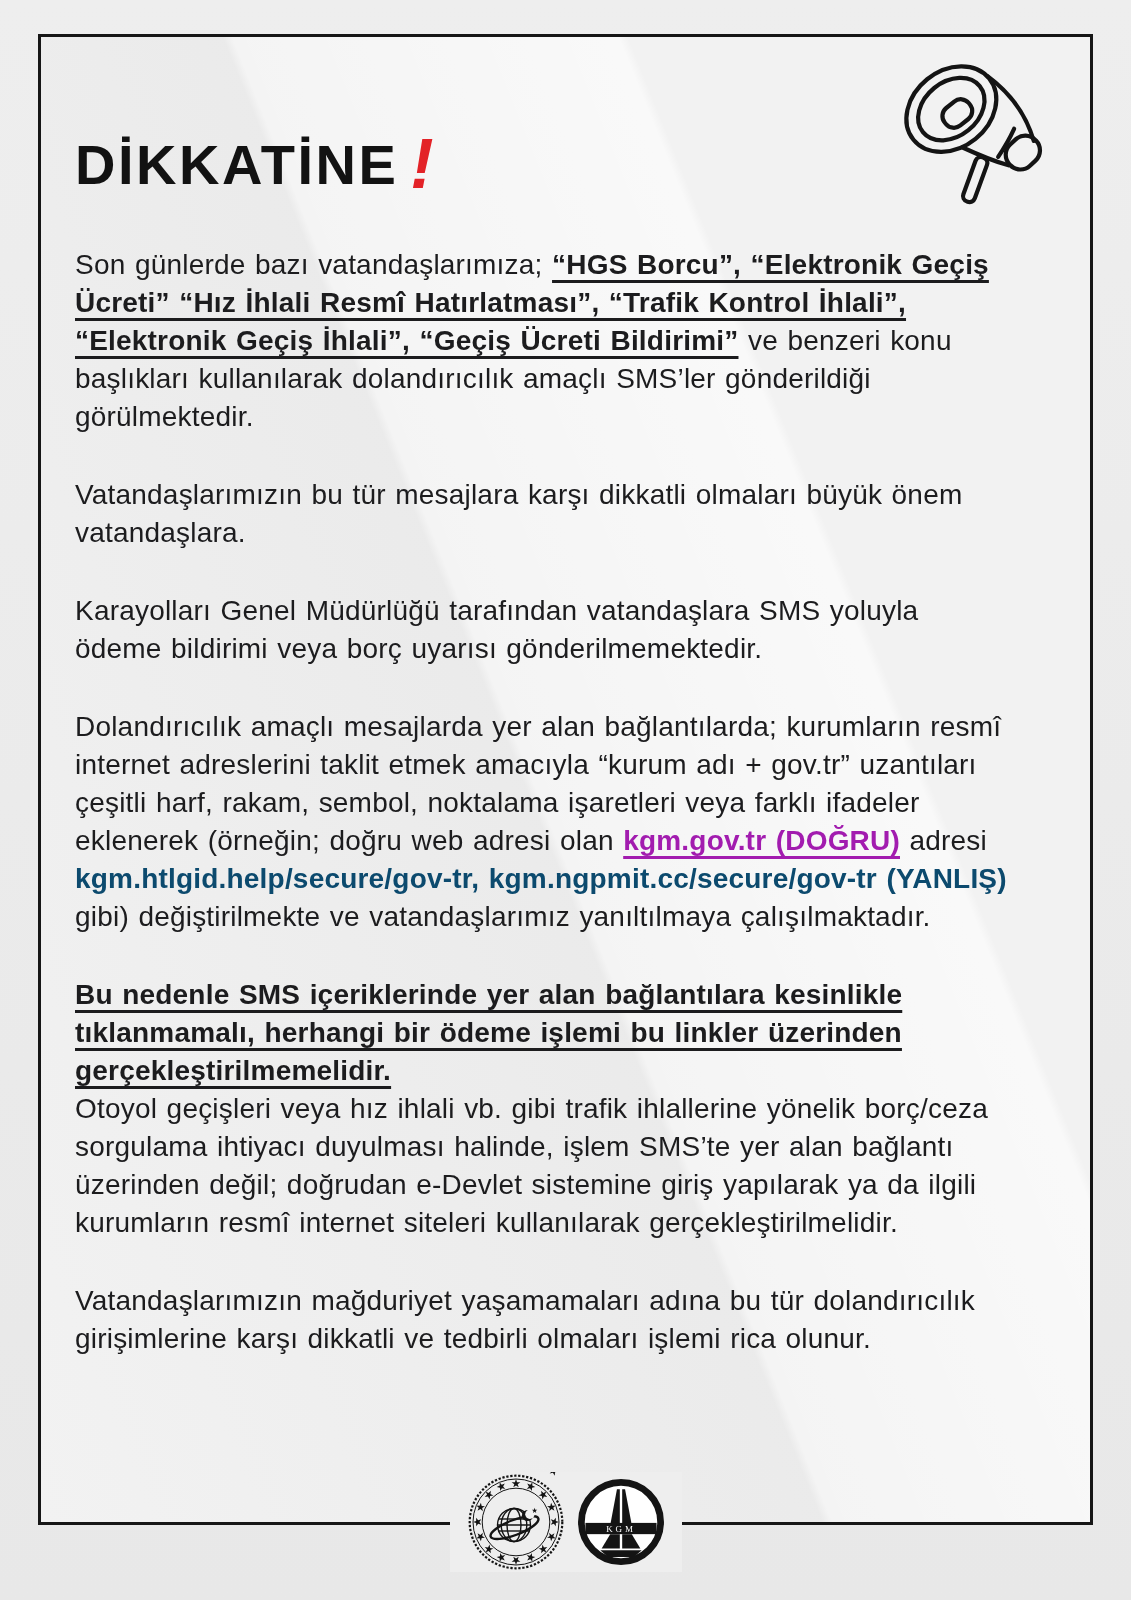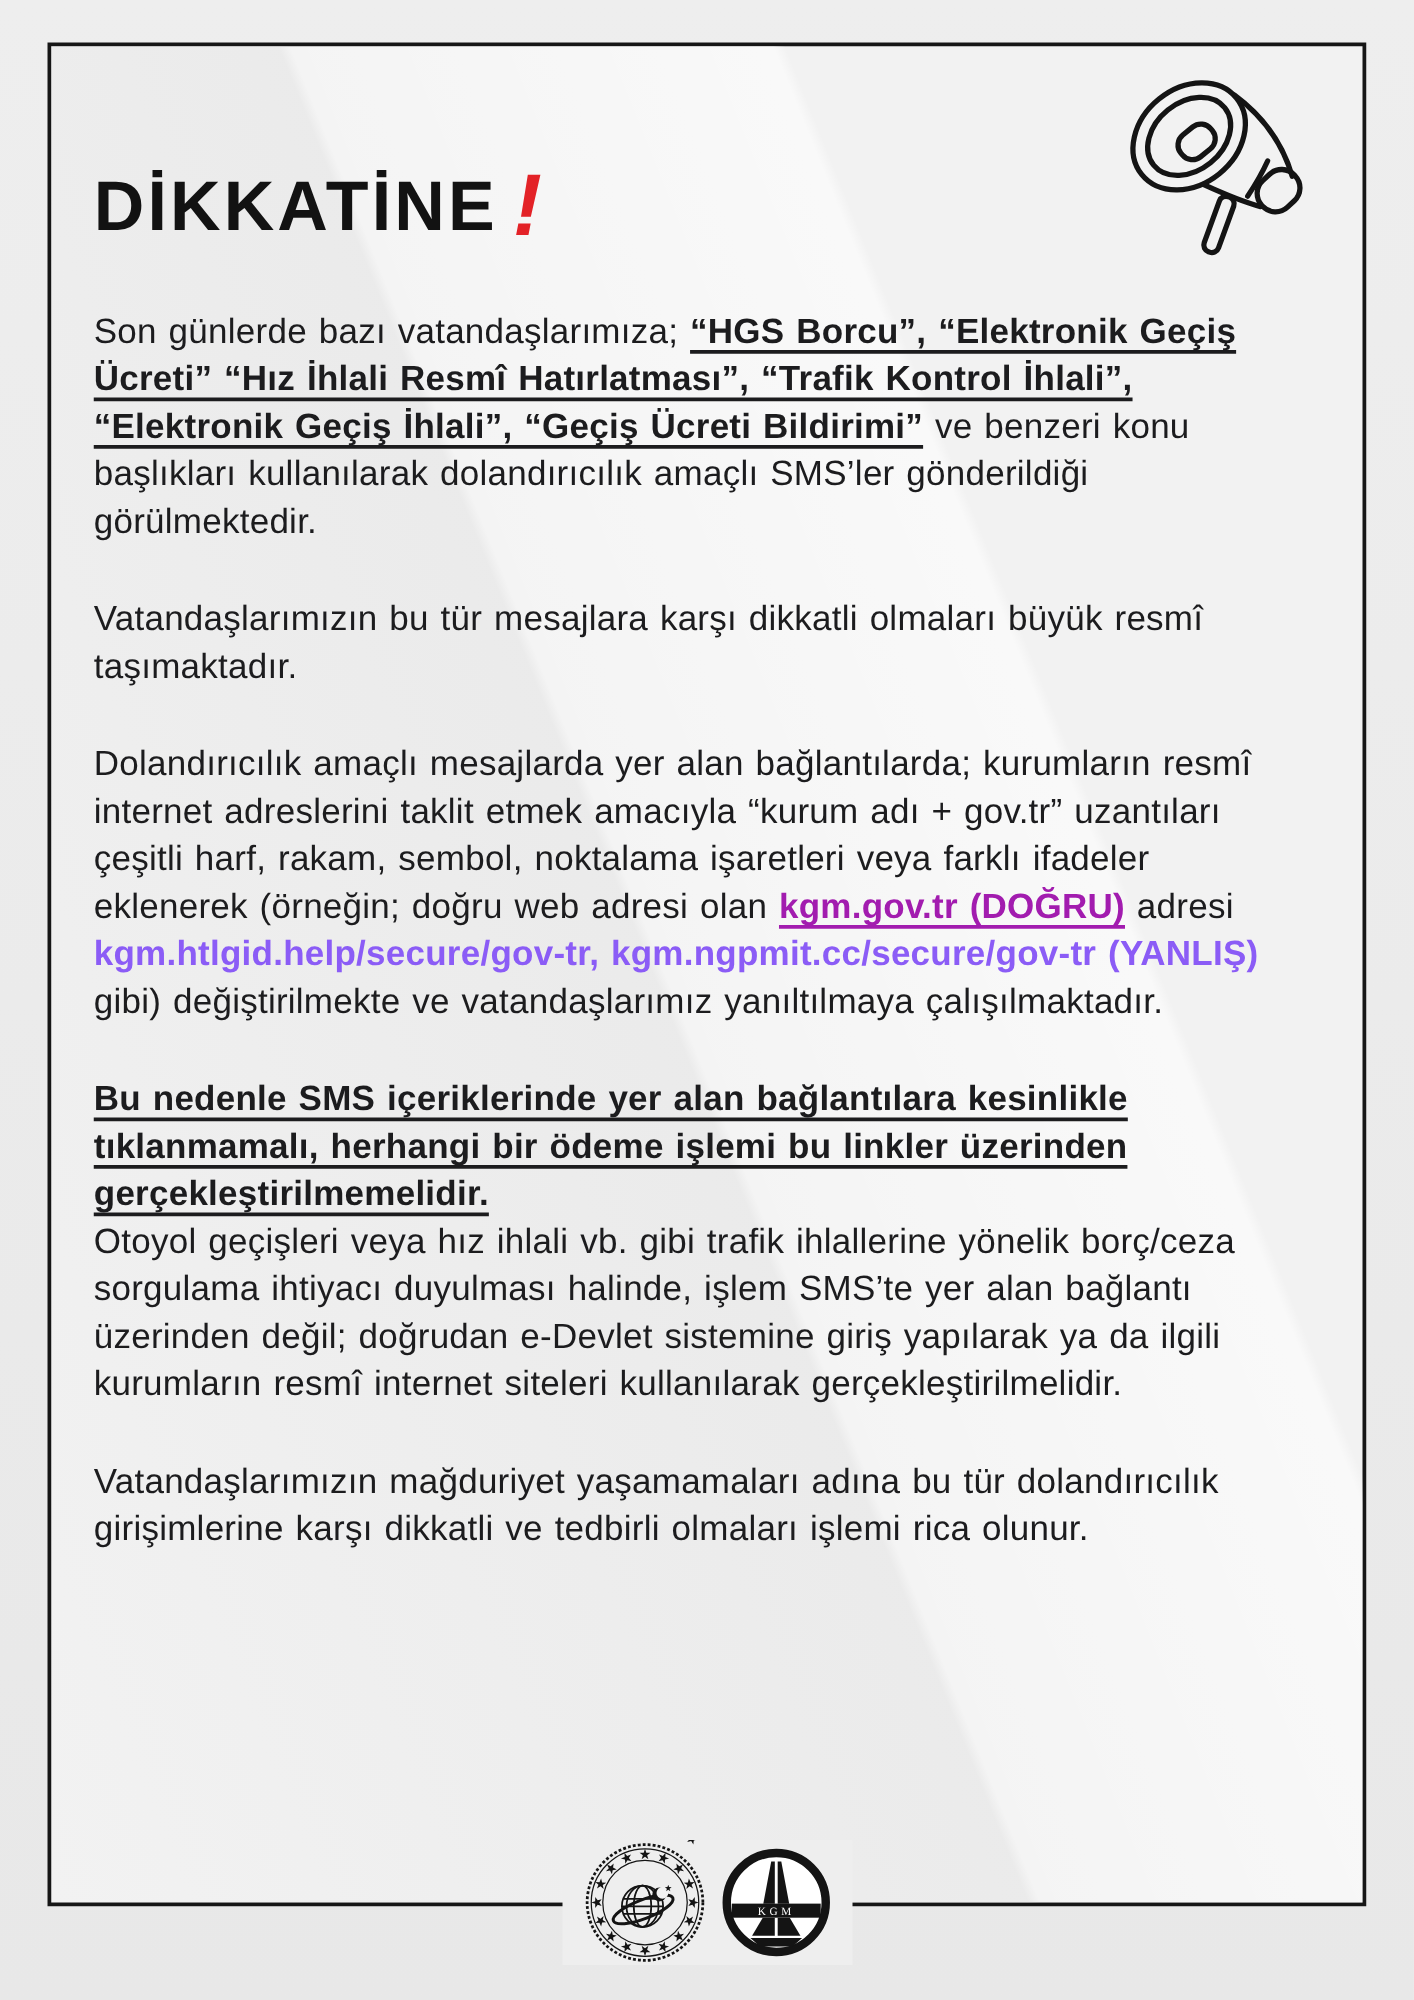--- a/index.html
+++ b/index.html
@@ -108,28 +108,29 @@
       </div>
     </header>
 
     <main class="content">
       <p>
         <span>Son günlerde bazı vatandaşlarımıza;</span>
         <span class="bold-underline">“HGS Borcu”, “Elektronik Geçiş Ücreti” “Hız İhlali Resmî Hatırlatması”, “Trafik Kontrol İhlali”, “Elektronik Geçiş İhlali”, “Geçiş Ücreti Bildirimi”</span>
         <span>ve benzeri konu başlıkları kullanılarak dolandırıcılık amaçlı SMS’ler gönderildiği görülmektedir.</span>
       </p>
 
-      <p>Vatandaşlarımızın bu tür mesajlara karşı dikkatli olmaları büyük resmî taşımaktadır.</p>
-
+      <p>Vatandaşlarımızın bu tür mesajlara karşı dikkatli olmaları büyük önem vatandaşlara.</p>
+
+      <p>Karayolları Genel Müdürlüğü tarafından vatandaşlara SMS yoluyla ödeme bildirimi veya borç uyarısı gönderilmemektedir.</p>
 
       <p>
         <span>Dolandırıcılık amaçlı mesajlarda yer alan bağlantılarda; kurumların resmî internet adreslerini taklit etmek amacıyla “kurum adı + gov.tr” uzantıları çeşitli harf, rakam, sembol, noktalama işaretleri veya farklı ifadeler eklenerek (örneğin; doğru web adresi olan</span>
         <span class="correct-link" style="color:#a21caf;">kgm.gov.tr (DOĞRU)</span>
         <span>adresi</span>
-        <span class="wrong-link" style="color:#8b5cf6;">kgm.htlgid.help/secure/gov-tr, kgm.ngpmit.cc/secure/gov-tr (YANLIŞ)</span>
+        <span class="wrong-link" style="color:#0c4a6e;">kgm.htlgid.help/secure/gov-tr, kgm.ngpmit.cc/secure/gov-tr (YANLIŞ)</span>
         <span>gibi) değiştirilmekte ve vatandaşlarımız yanıltılmaya çalışılmaktadır.</span>
       </p>
 
       <p>
         <span class="bold-underline as-block">Bu nedenle SMS içeriklerinde yer alan bağlantılara kesinlikle tıklanmamalı, herhangi bir ödeme işlemi bu linkler üzerinden gerçekleştirilmemelidir.</span>
         <span>Otoyol geçişleri veya hız ihlali vb. gibi trafik ihlallerine yönelik borç/ceza sorgulama ihtiyacı duyulması halinde, işlem SMS’te yer alan bağlantı üzerinden değil; doğrudan e-Devlet sistemine giriş yapılarak ya da ilgili kurumların resmî internet siteleri kullanılarak gerçekleştirilmelidir.</span>
       </p>
 
       <p>Vatandaşlarımızın mağduriyet yaşamamaları adına bu tür dolandırıcılık girişimlerine karşı dikkatli ve tedbirli olmaları işlemi rica olunur.</p>
     </main>

